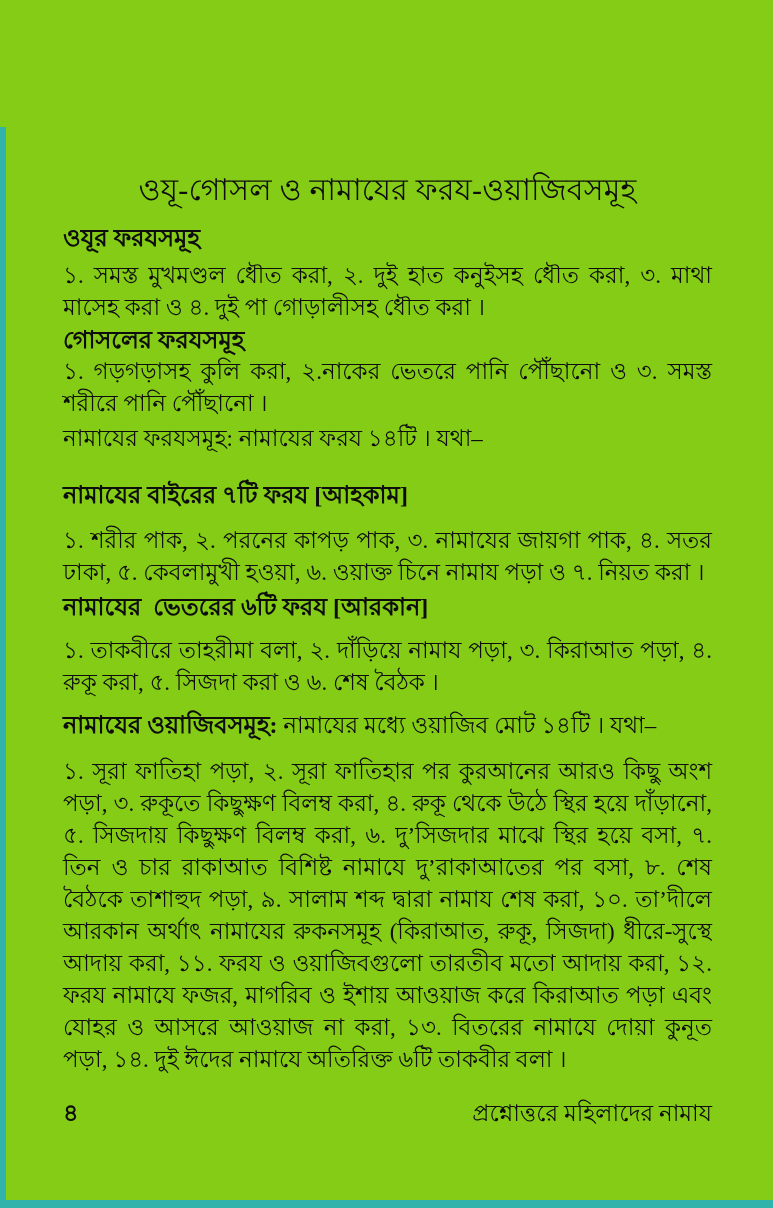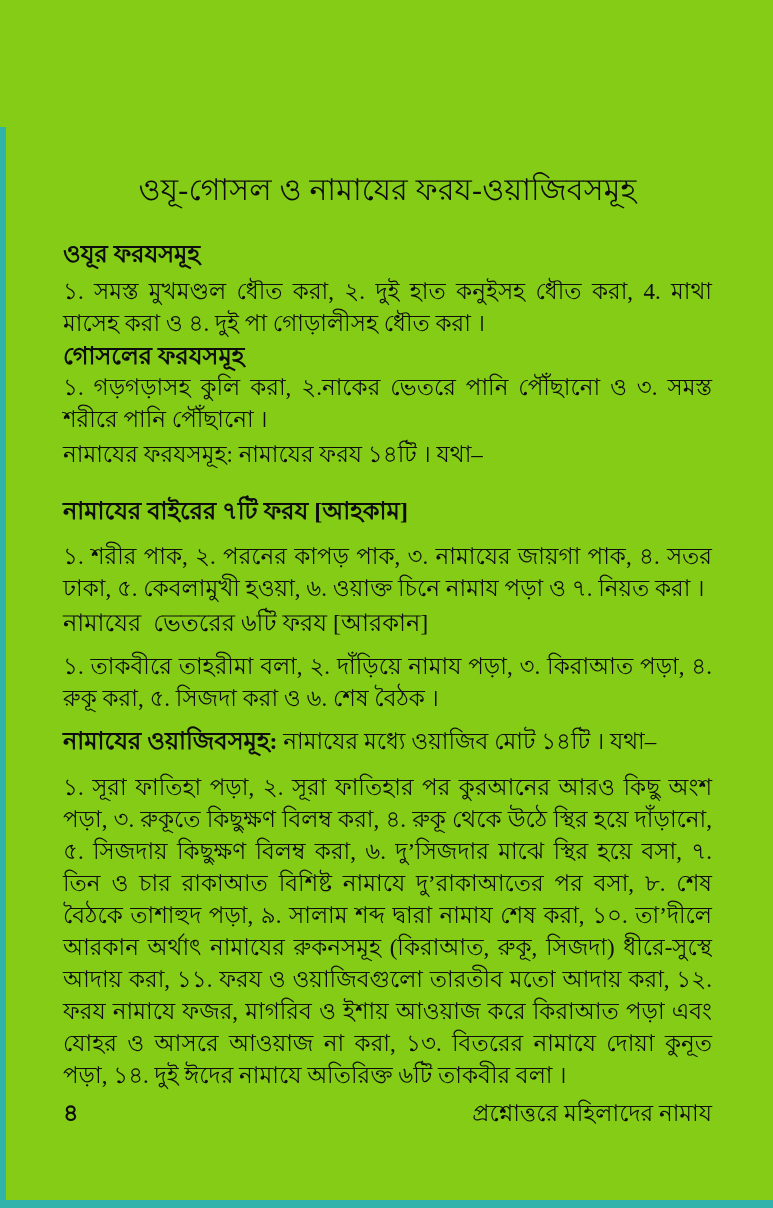--- a/index.html
+++ b/index.html
@@ -24,30 +24,30 @@
     position:absolute; left:63px; top:170px; width:649px;
   }
   .doc-title {
     font-size:30px; line-height:40px; text-align:center;
     letter-spacing:0.2px;
   }
   .sec-heading {
     font-size:24px; line-height:32px; font-weight:bold;
     white-space:pre-wrap;
   }
-  .sec-heading.plain { font-weight:normal; }
+  .sec-heading.plain { font-weight:bold; }
   .body-par {
     font-size:23px; line-height:32px;
     text-align:justify; text-justify:inter-word;
     margin:0;
   }
   .inline-line { font-size:23px; line-height:32px; }
   .lead-bold { font-weight:bold; font-size:24px; }
   
-  .mt-h1 { margin-top:28px; }
+  .mt-h1 { margin-top:12px; }
   .mt-p1 { margin-top:6px; }
   .mt-h2 { margin-top:0; }
   .mt-p2 { }
   .mt-l1 { margin-top:3px; }
   .mt-h3 { margin-top:24px; }
   .mt-p3 { margin-top:14px; }
   .mt-h4 { margin-top:2px; }
   .mt-p4 { margin-top:12px; }
   .mt-l2 { margin-top:10px; }
   .mt-p5 { margin-top:14px; }
@@ -64,21 +64,21 @@
 <div class="page">
 
   <div class="edge-left"></div>
   <div class="edge-bottom"></div>
 
   <div class="content">
 
     <div class="doc-title">ওযূ-গোসল ও নামাযের ফরয-ওয়াজিবসমূহ</div>
 
     <div class="sec-heading mt-h1">ওযূর ফরযসমূহ</div>
-    <p class="body-par mt-p1">১. সমস্ত মুখমণ্ডল ধৌত করা, ২. দুই হাত কনুইসহ ধৌত করা, 4. মাথা মাসেহ করা ও ৪. দুই পা গোড়ালীসহ ধৌত করা ।</p>
+    <p class="body-par mt-p1">১. সমস্ত মুখমণ্ডল ধৌত করা, ২. দুই হাত কনুইসহ ধৌত করা, ৩. মাথা মাসেহ করা ও ৪. দুই পা গোড়ালীসহ ধৌত করা ।</p>
 
     <div class="sec-heading mt-h2">গোসলের ফরযসমূহ</div>
     <p class="body-par mt-p2">১. গড়গড়াসহ কুলি করা, ২.নাকের ভেতরে পানি পৌঁছানো ও ৩. সমস্ত শরীরে পানি পৌঁছানো ।</p>
 
     <div class="inline-line mt-l1">নামাযের ফরযসমূহ: নামাযের ফরয ১৪টি । যথা–</div>
 
     <div class="sec-heading mt-h3">নামাযের বাইরের ৭টি ফরয [আহকাম]</div>
     <p class="body-par mt-p3">১. শরীর পাক, ২. পরনের কাপড় পাক, ৩. নামাযের জায়গা পাক, ৪. সতর ঢাকা, ৫. কেবলামুখী হওয়া, ৬. ওয়াক্ত চিনে নামায পড়া ও ৭. নিয়ত করা ।</p>
 
     <div class="sec-heading plain mt-h4">নামাযের  ভেতরের ৬টি ফরয [আরকান]</div>

